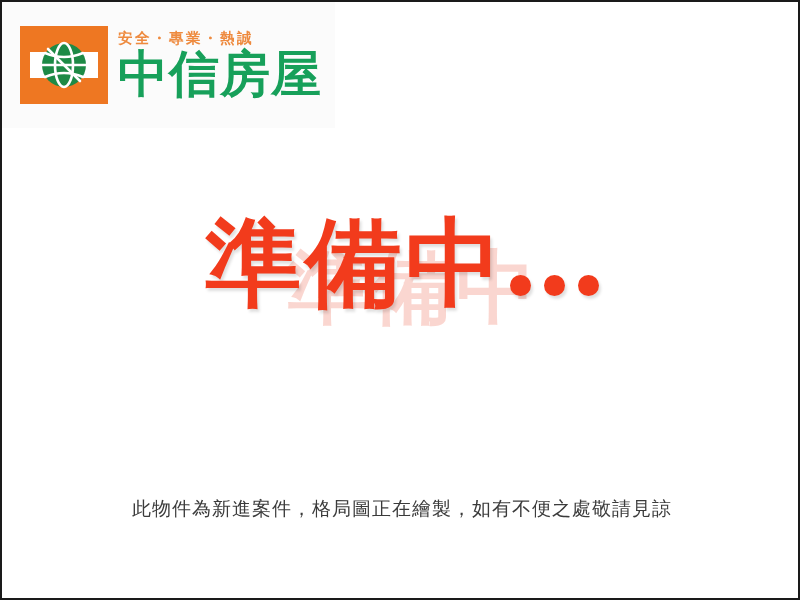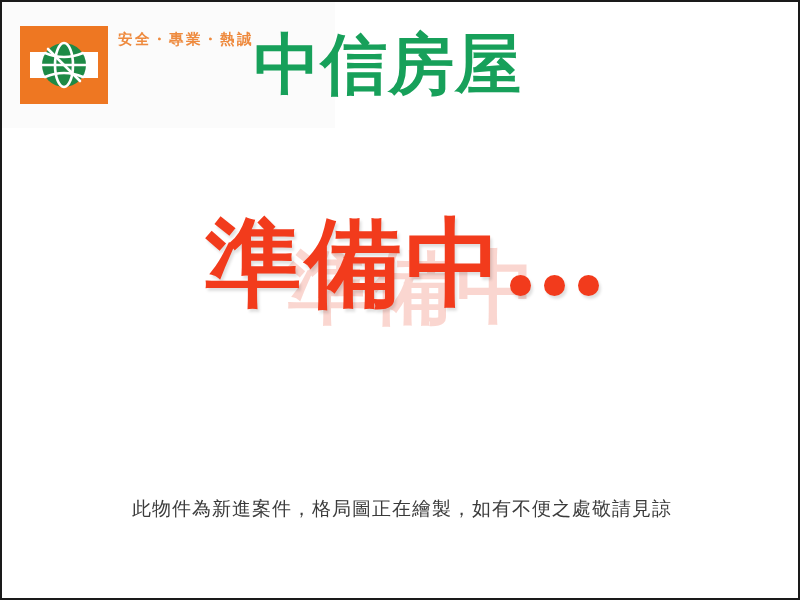--- a/index.html
+++ b/index.html
@@ -44,36 +44,36 @@
     height: 78px;
     flex: 0 0 auto;
     position: relative;
   }
   #brand-mark svg { display: block; }
 
   
   #brand-wordmark {
     margin-left: 10px;
     display: flex;
-    flex-direction: row;
+    flex-direction: column;
     justify-content: center;
   }
   #brand-tagline {
     color: #ee8a3e;
     font-size: 14.5px;
     font-weight: bold;
     letter-spacing: 2.5px;
     line-height: 1;
     margin-bottom: 4px;
     white-space: nowrap;
     font-family: "DejaVu Sans", "Liberation Sans", sans-serif;
   }
   #brand-name {
     color: #17a05a;
-    font-size: 66px;
+    font-size: 50px;
     font-weight: bold;
     line-height: 1;
     letter-spacing: 1px;
     white-space: nowrap;
     font-family: "DejaVu Sans", "Liberation Sans", sans-serif;
   }
 
   
   #status-wrap {
     position: absolute;

